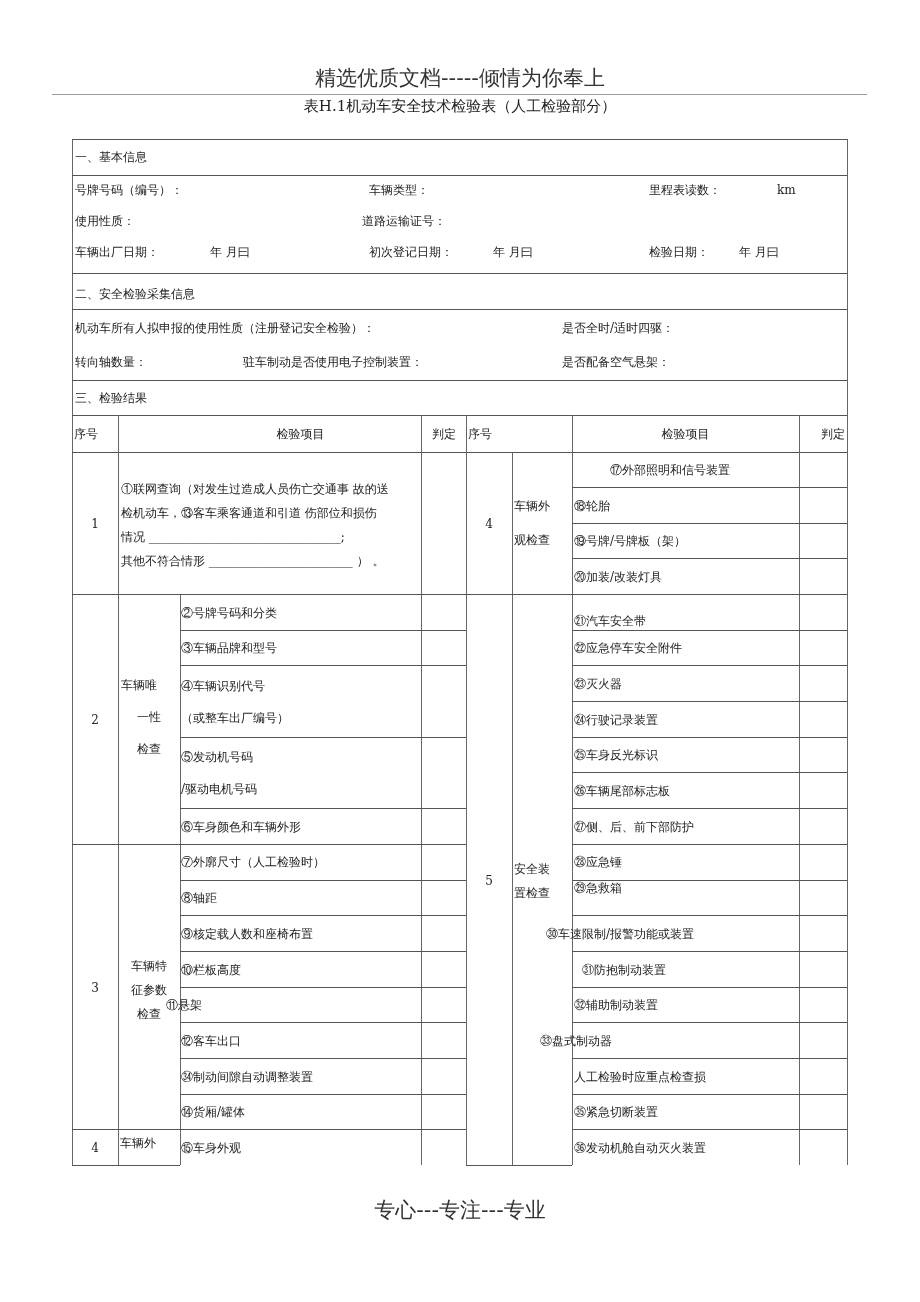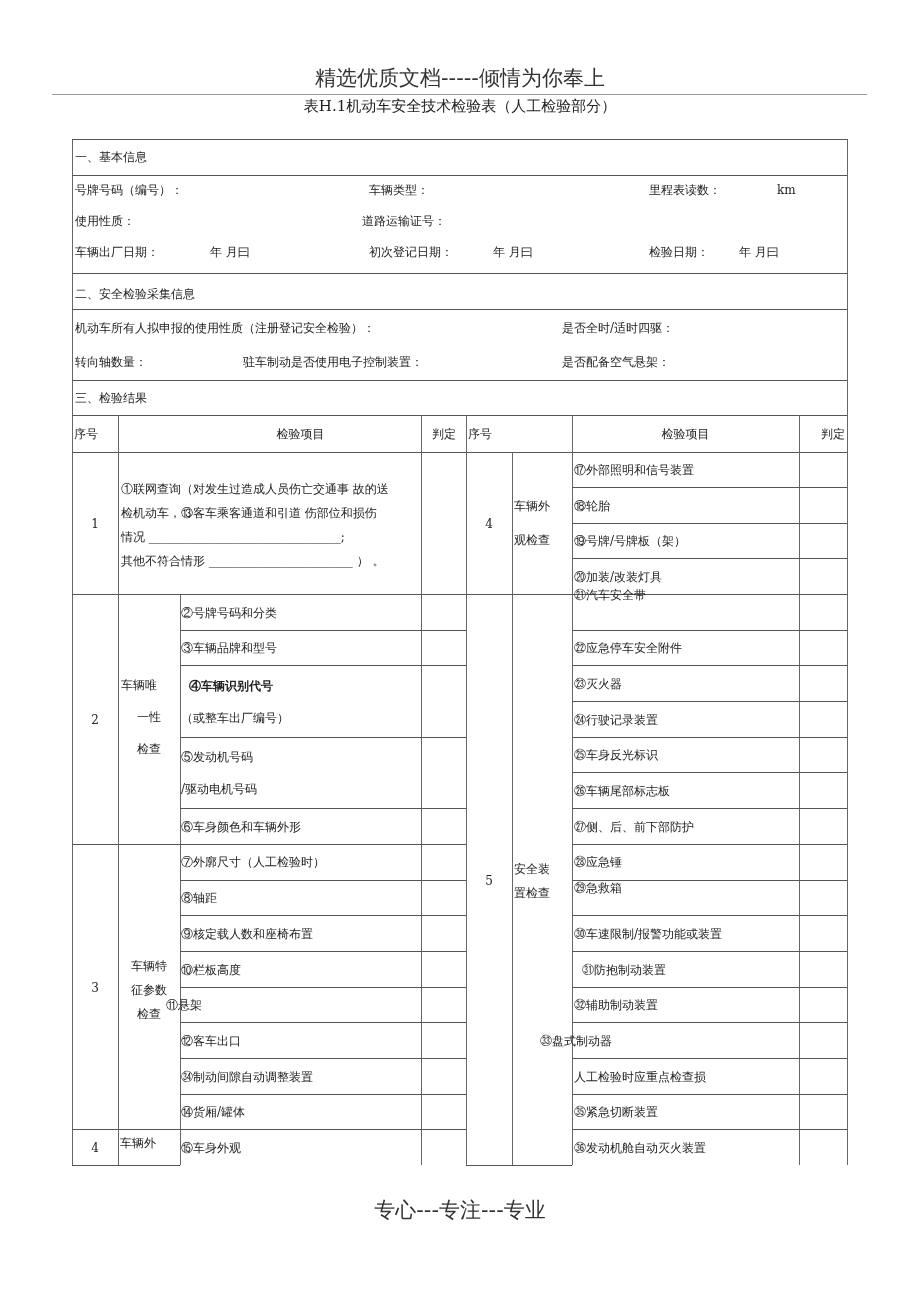--- a/index.html
+++ b/index.html
@@ -117,21 +117,21 @@
 <div class="abs t" style="left:121px; top:506px;">检机动车，⑬客车乘客通道和引道 伤部位和损伤</div>
 <div class="abs t" style="left:121px; top:530px;">情况 ________________________________;</div>
 <div class="abs t" style="left:121px; top:554px;">其他不符合情形 ________________________ ）  。</div>
 
 <div class="abs t c" style="left:72px; width:46px; top:713px;">2</div>
 <div class="abs t" style="left:121px; top:678px;">车辆唯</div>
 <div class="abs t" style="left:137px; top:710px;">一性</div>
 <div class="abs t" style="left:137px; top:742px;">检查</div>
 <div class="abs t" style="left:181px; top:606px;">②号牌号码和分类</div>
 <div class="abs t" style="left:181px; top:641px;">③车辆品牌和型号</div>
-<div class="abs t" style="left:189px; top:679px;font-weight:bold;">④车辆识别代号</div>
+<div class="abs t" style="left:181px; top:679px;">④车辆识别代号</div>
 <div class="abs t" style="left:181px; top:711px;">（或整车出厂编号）</div>
 <div class="abs t" style="left:181px; top:750px;">⑤发动机号码</div>
 <div class="abs t" style="left:181px; top:782px;">/驱动电机号码</div>
 <div class="abs t" style="left:181px; top:820px;">⑥车身颜色和车辆外形</div>
 
 <div class="abs t c" style="left:72px; width:46px; top:981px;">3</div>
 <div class="abs t c" style="left:118px; width:62px; top:959px;">车辆特</div>
 <div class="abs t c" style="left:118px; width:62px; top:983px;">征参数</div>
 <div class="abs t c" style="left:118px; width:62px; top:1007px;">检查</div>
 <div class="abs t" style="left:181px; top:855px;">⑦外廓尺寸（人工检验时）</div>
@@ -149,34 +149,34 @@
 
 <div class="abs t c" style="left:466px; width:46px; top:517px;">4</div>
 <div class="abs t" style="left:514px; top:499px;">车辆外</div>
 <div class="abs t" style="left:514px; top:533px;">观检查</div>
 <div id="right-items-a"></div>
 
 <div class="abs t c" style="left:466px; width:46px; top:874px;">5</div>
 <div class="abs t" style="left:514px; top:862px;">安全装</div>
 <div class="abs t" style="left:514px; top:886px;">置检查</div>
 
-<div class="abs t" style="left:574px; top:463px;">⑰外部照明和信号装置</div>
+<div class="abs t" style="left:574px; top:463px;padding-left:36px;">⑰外部照明和信号装置</div>
 <div class="abs t" style="left:574px; top:499px;">⑱轮胎</div>
 <div class="abs t" style="left:574px; top:534px;">⑲号牌/号牌板（架）</div>
 <div class="abs t" style="left:574px; top:570px;">⑳加装/改装灯具</div>
-<div class="abs t" style="left:574px; top:588px;">㉑汽车安全带</div>
+<div class="abs t" style="left:574px; top:614px;">㉑汽车安全带</div>
 <div class="abs t" style="left:574px; top:641px;">㉒应急停车安全附件</div>
 <div class="abs t" style="left:574px; top:677px;">㉓灭火器</div>
 <div class="abs t" style="left:574px; top:713px;">㉔行驶记录装置</div>
 <div class="abs t" style="left:574px; top:748px;">㉕车身反光标识</div>
 <div class="abs t" style="left:574px; top:784px;">㉖车辆尾部标志板</div>
 <div class="abs t" style="left:574px; top:820px;">㉗侧、后、前下部防护</div>
 <div class="abs t" style="left:574px; top:855px;">㉘应急锤</div>
 <div class="abs t" style="left:574px; top:881px;">㉙急救箱</div>
-<div class="abs t" style="left:574px; top:927px;text-align:center;">㉚车速限制/报警功能或装置</div>
+<div class="abs t" style="left:546px; top:927px;text-align:center;">㉚车速限制/报警功能或装置</div>
 <div class="abs t" style="left:574px; top:963px;padding-left:8px;">㉛防抱制动装置</div>
 <div class="abs t" style="left:574px; top:998px;">㉜辅助制动装置</div>
 <div class="abs t" style="left:540px; top:1034px;">㉝盘式制动器</div>
 <div class="abs t" style="left:574px; top:1070px;">人工检验时应重点检查损</div>
 <div class="abs t" style="left:574px; top:1105px;">㉟紧急切断装置</div>
 <div class="abs t" style="left:574px; top:1141px;">㊱发动机舱自动灭火装置</div>
 
 <div class="abs footer">专心---专注---专业</div>
 
 </body></html>

